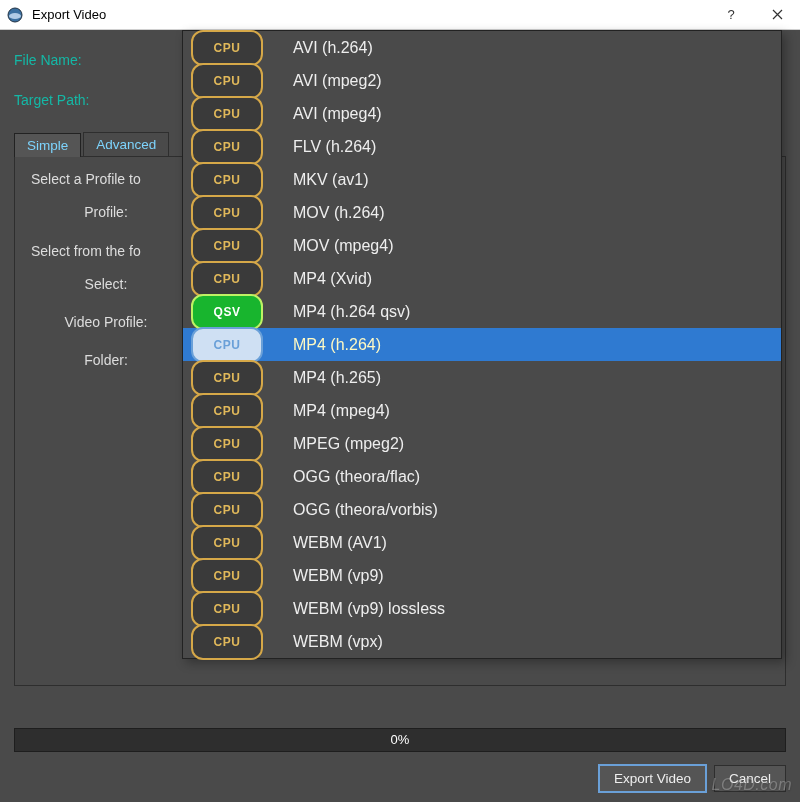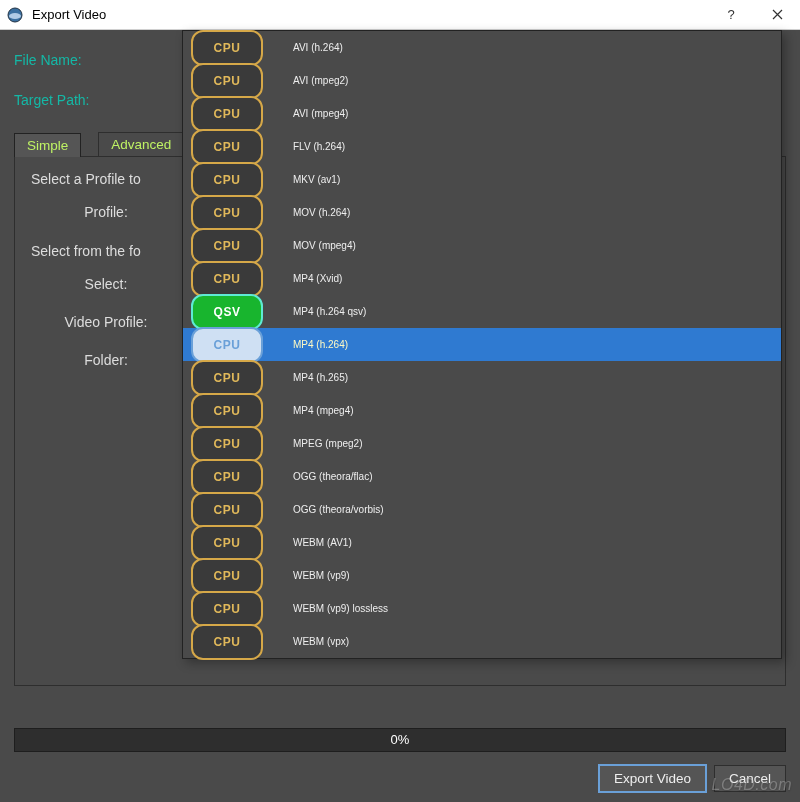--- a/index.html
+++ b/index.html
@@ -24,21 +24,21 @@
   
   .form-area { position: absolute; left: 0; right: 0; top: 30px; bottom: 0; background: #4a4a4a; padding: 10px 14px 0 14px; }
   .field-row { display: flex; align-items: center; height: 40px; }
   .field-row .lbl { width: 150px; color: #14b8a6; }
 
   
   .tabs-wrap { margin-top: 8px; }
   .tab-strip { display: flex; align-items: flex-end; height: 28px; }
   .tab {
     padding: 4px 12px; border: 1px solid #2e2e2e; border-bottom: none; background: #4a4a4a;
-    margin-right: 17px; color: #bef264; font-size: 13.5px;
+    margin-right: 2px; color: #7dd3fc; font-size: 13.5px;
   }
   .tab.active { background: #555; border-color: #222; position: relative; top: 1px; }
   .tab-panel {
     border: 1px solid #2e2e2e; padding: 14px 16px; height: 530px;
   }
   .prof-line { margin-bottom: 6px; color: #ddd; }
   .prof-row { display: flex; align-items: center; height: 38px; }
   .prof-row .lbl2 { width: 150px; color: #ddd; text-align: center; }
 
   
@@ -73,23 +73,23 @@
     font-weight: 700; font-size: 12px; letter-spacing: 0.5px;
     margin-right: 30px;
   }
   .dd-item .badge.cpu {
     background: #3a3a3a; color: #e0b85a; border: 2px solid #d6a848;
   }
   .dd-item .badge.cpu-sel {
     background: #cfe0f3; color: #6aa0d8; border: 2px solid #6aa0d8;
   }
   .dd-item .badge.qsv {
-    background: #18b52e; color: #fff; border: 2px solid #5eead4;
-  }
-  .dd-item .opt-label { color: #eee; font-size: 10px; }
+    background: #18b52e; color: #fff; border: 2px solid #bef264;
+  }
+  .dd-item .opt-label { color: #eee; font-size: 16px; }
   .dd-item.selected .opt-label { color: #fef9c3; }
 
   
   .wm { position: absolute; right: 8px; bottom: 8px; color: #c8c8c8; font-size: 16px; text-shadow: 0 1px 2px rgba(0,0,0,.6); font-style: italic; letter-spacing: .5px; pointer-events: none; opacity: .35; }
 </style>
 </head>
 <body>
 
 <div class="titlebar">
   <div class="app-icon">

